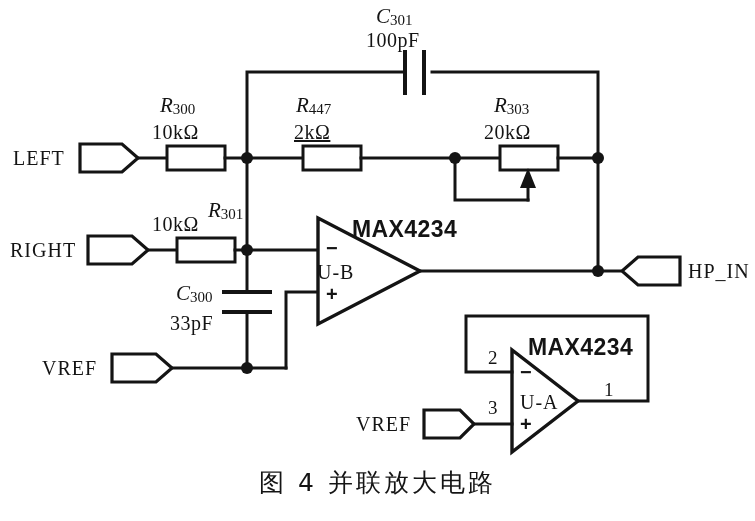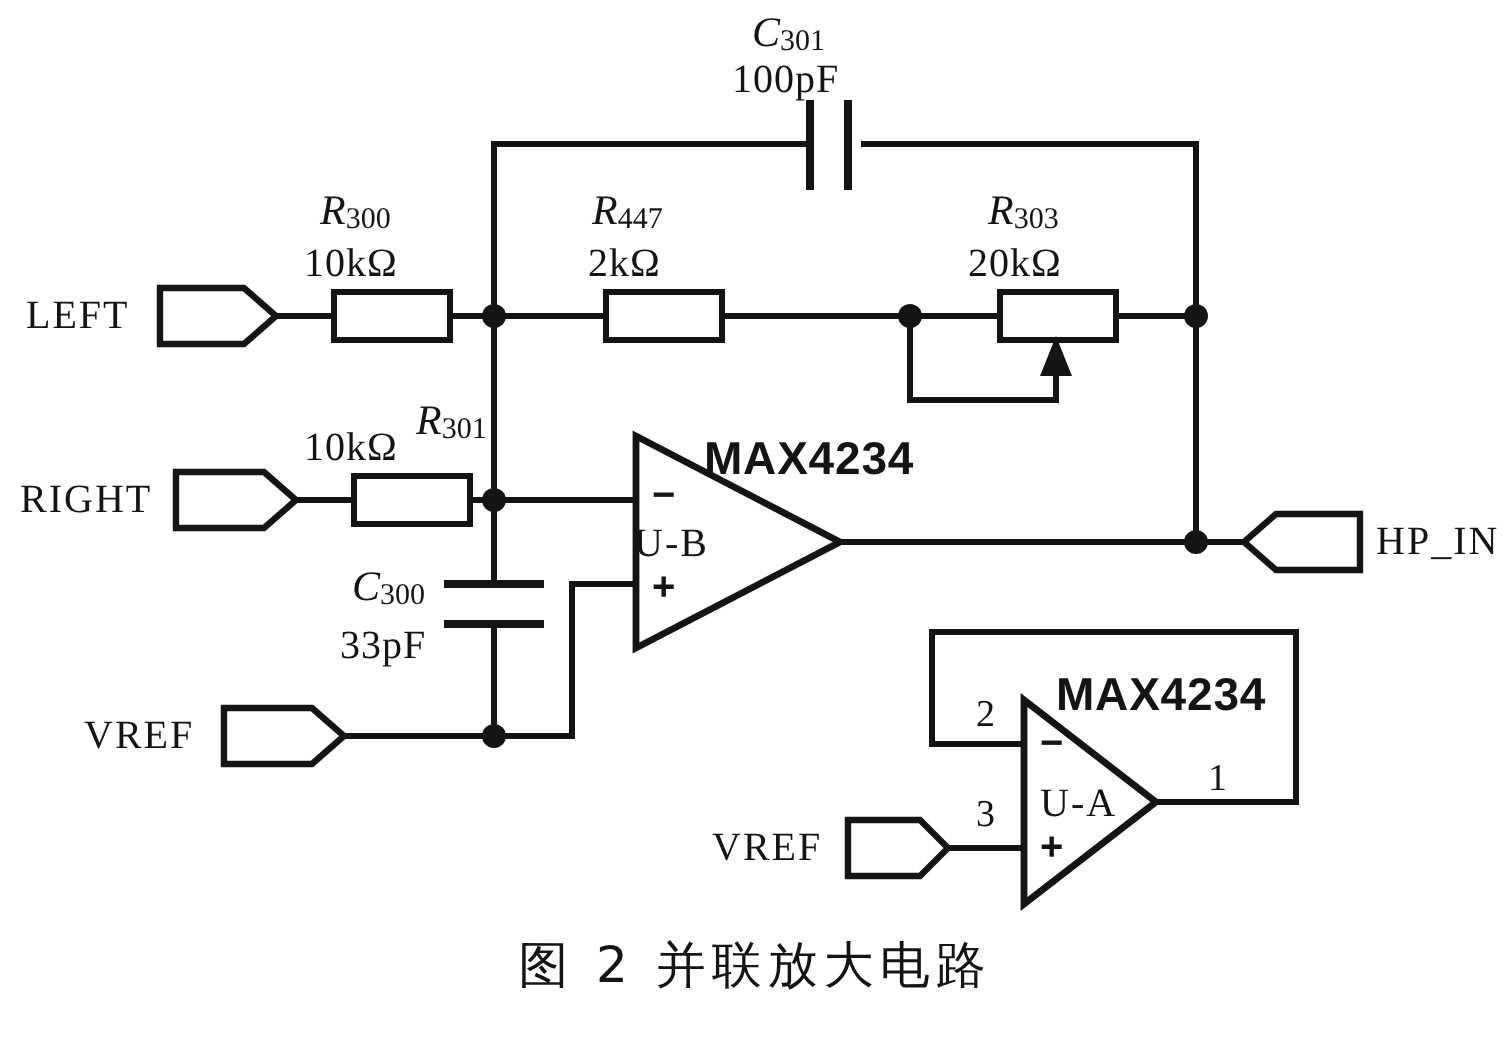--- a/index.html
+++ b/index.html
@@ -202,21 +202,21 @@
 
   </svg>
 
   <div class="lbl ref-des" style="left:376px; top:6px;"><span>C</span><span class="sub">301</span></div>
   <div class="lbl val" style="left:366px; top:30px;text-align:center;">100pF</div>
 
   <div class="lbl ref-des" style="left:160px; top:95px;"><span>R</span><span class="sub">300</span></div>
   <div class="lbl val" style="left:152px; top:122px;">10kΩ</div>
 
   <div class="lbl ref-des" style="left:296px; top:95px;"><span>R</span><span class="sub">447</span></div>
-  <div class="lbl val" style="left:294px; top:122px;">2kΩ</div>
+  <div class="lbl val" style="left:294px; top:122px;text-decoration:underline;">2kΩ</div>
 
   <div class="lbl ref-des" style="left:494px; top:95px;"><span>R</span><span class="sub">303</span></div>
   <div class="lbl val" style="left:484px; top:122px;">20kΩ</div>
 
   <div class="lbl ref-des" style="left:160px; top:200px;margin-left:48px;"><span>R</span><span class="sub">301</span></div>
   <div class="lbl val" style="left:152px; top:214px;">10kΩ</div>
 
   <div class="lbl ref-des" style="left:176px; top:283px;"><span>C</span><span class="sub">300</span></div>
   <div class="lbl val" style="left:170px; top:313px;">33pF</div>
 
@@ -232,15 +232,15 @@
   <div class="lbl sign" style="left:326px; top:284px;">+</div>
 
   <div class="lbl chip-label" style="left:528px; top:336px;">MAX4234</div>
   <div class="lbl term-label" style="left:520px; top:392px;">U-A</div>
   <div class="lbl sign" style="left:520px; top:362px;">−</div>
   <div class="lbl sign" style="left:520px; top:414px;">+</div>
   <div class="lbl pin-num" style="left:488px; top:348px;">2</div>
   <div class="lbl pin-num" style="left:488px; top:398px;">3</div>
   <div class="lbl pin-num" style="left:604px; top:380px;">1</div>
 
-  <div class="caption">图 2  并联放大电路</div>
+  <div class="caption">图 4  并联放大电路</div>
 
 </div>
 
 </body></html>

